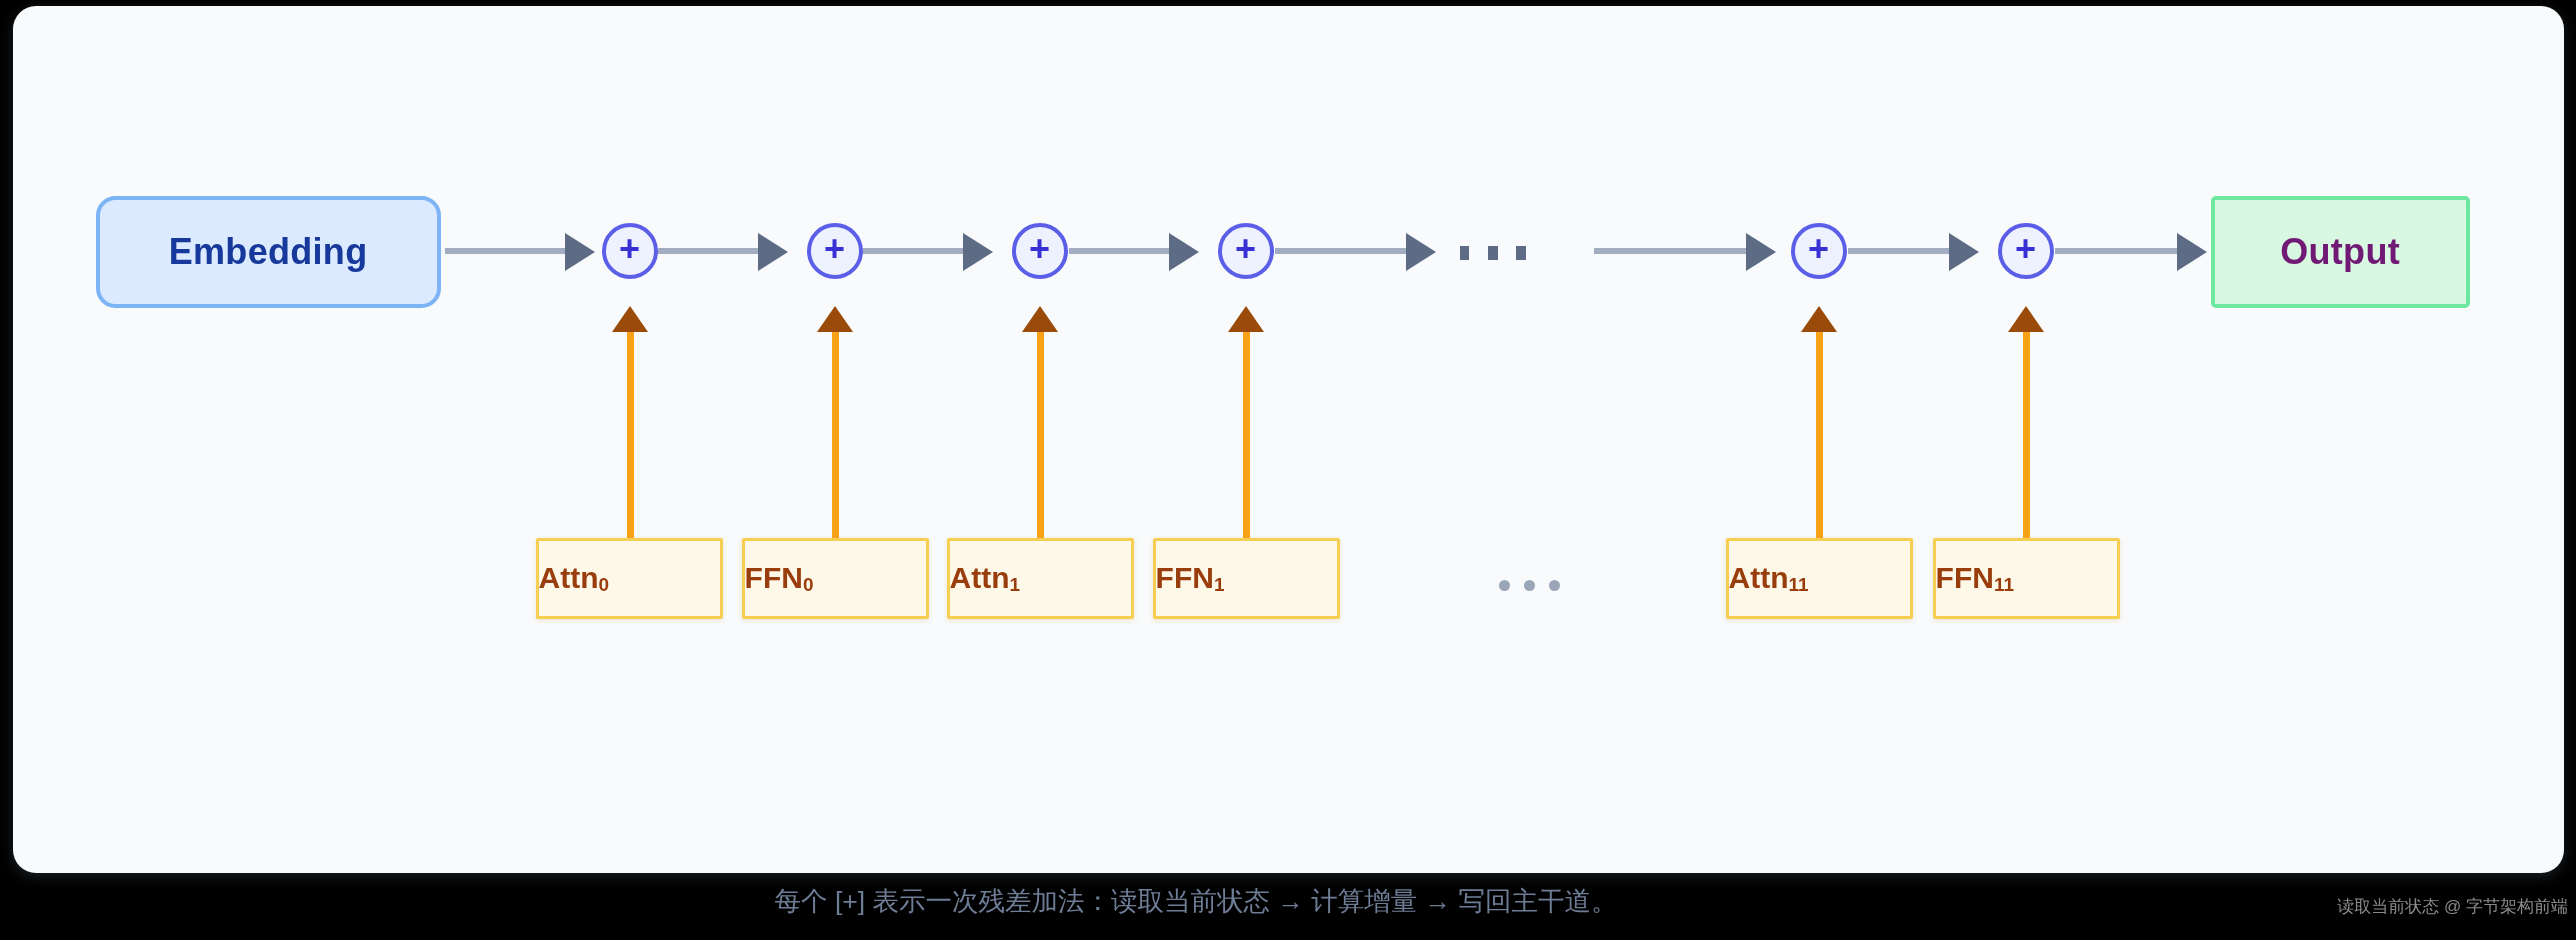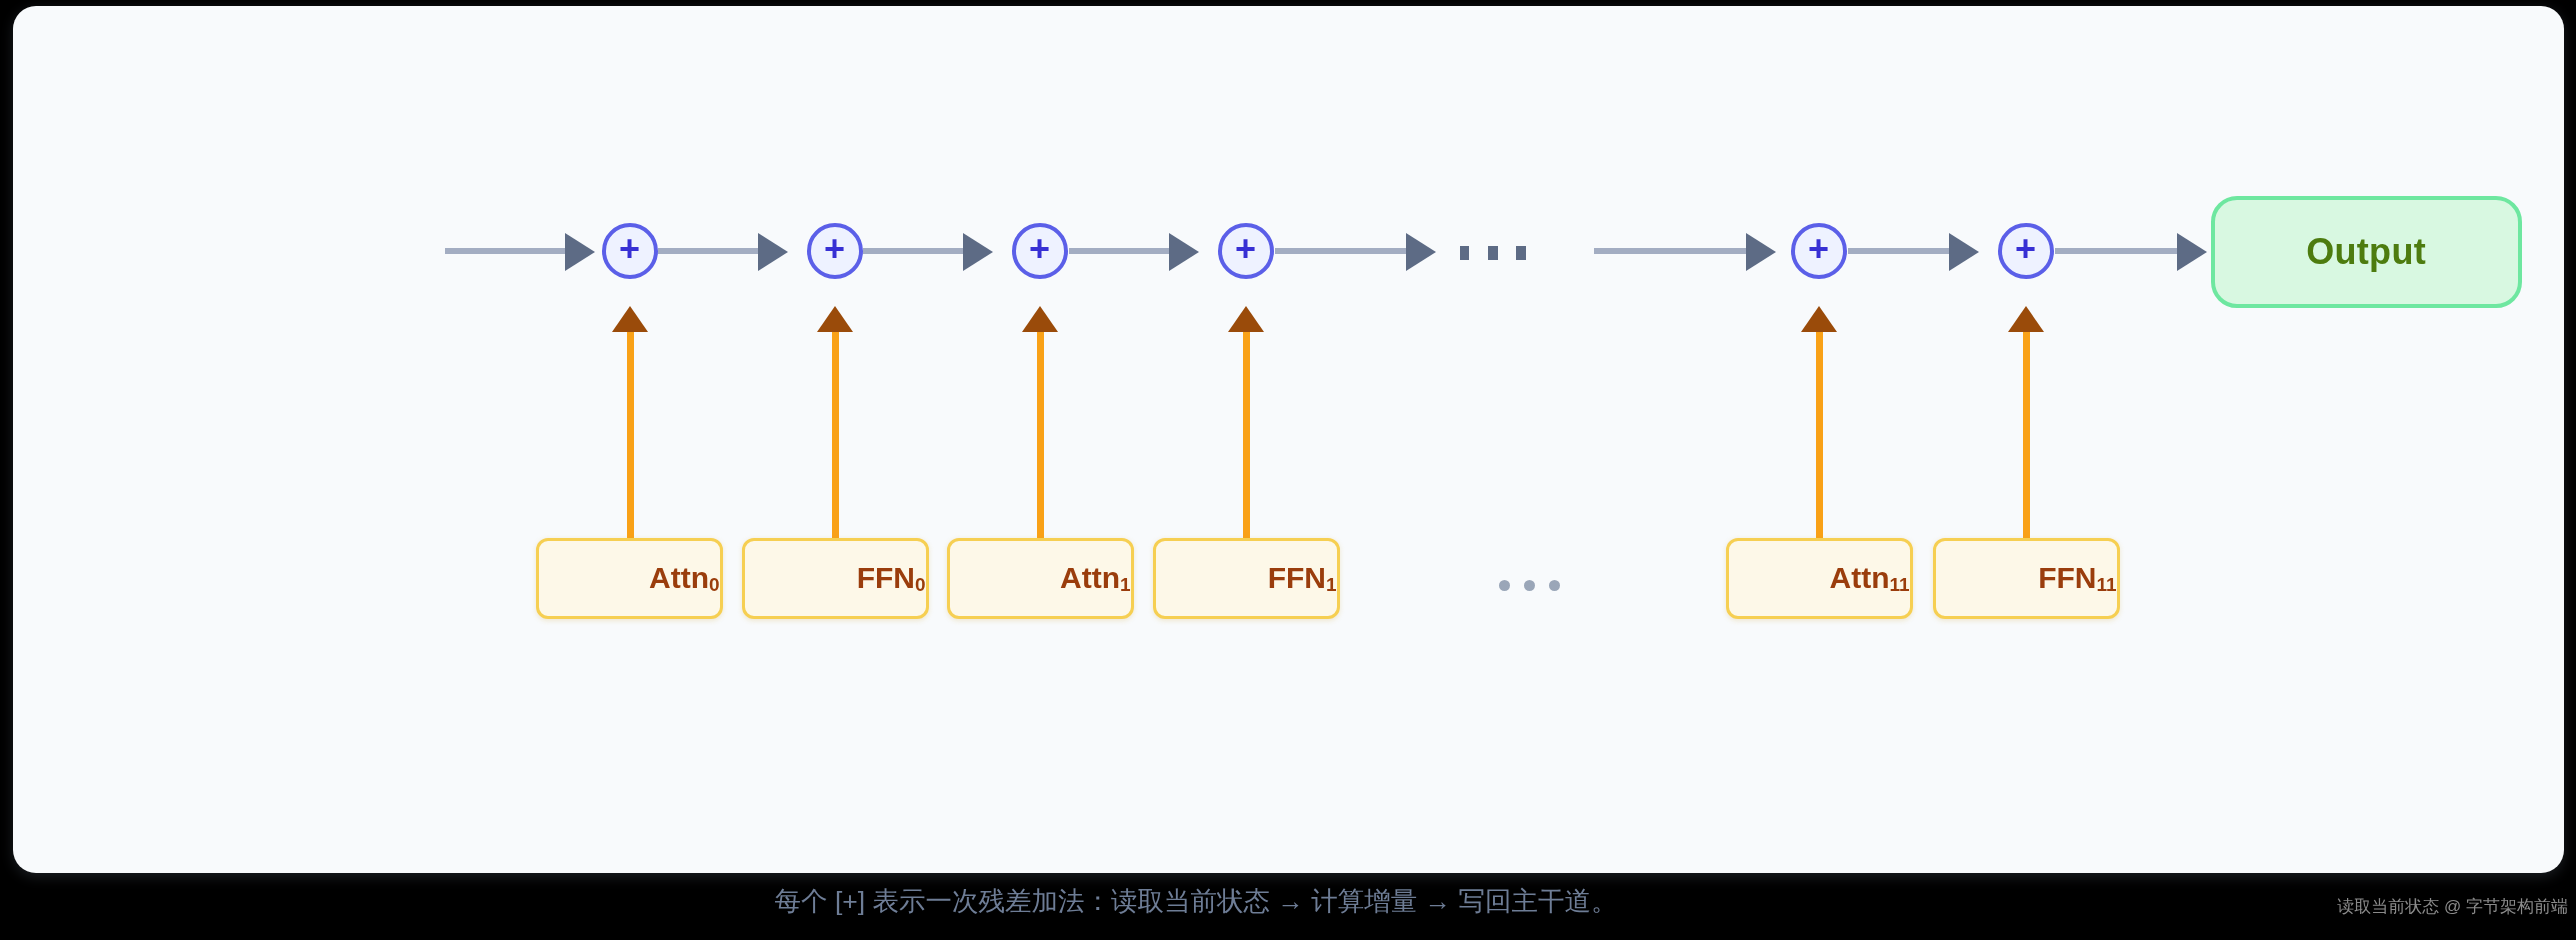--- a/index.html
+++ b/index.html
@@ -21,23 +21,23 @@
     font-weight:bold;letter-spacing:0.3px;
   }
   
   #embedding-box{
     left:83px;top:190px;width:345px;height:112px;
     background:#dbeafe;border:4px solid #7cb4f5;border-radius:19.5px;
     color:#17399b;font-size:36px;
   }
   
   #output-box{
-    left:2198px;top:190px;width:311px;height:112px;
-    background:#d8f8e1;border:4px solid #6ee7a0;border-radius:26px;
-    color:#4d7c0f;font-size:36px;
+    left:2198px;top:190px;width:259px;height:112px;
+    background:#d8f8e1;border:4px solid #6ee7a0;border-radius:5px;
+    color:#701a75;font-size:36px;
   }
   
   .plus-node{
     position:absolute;width:56px;height:56px;border-radius:50%;
     background:#eef2ff;border:4.6px solid #5b5fe8;
     box-sizing:border-box;top:217px;
     display:flex;align-items:center;justify-content:center;
   }
   .plus-node .glyph{
     color:#3730d4;font-size:36px;font-weight:bold;line-height:1;
@@ -48,22 +48,22 @@
     position:absolute;height:6.3px;background:#a3adc2;top:242px;
   }
   .h-arrow{
     position:absolute;top:227px;width:0;height:0;
     border-top:19.5px solid transparent;border-bottom:19.5px solid transparent;
     border-left:30px solid #5d6b85;
   }
   
   .module-box{
     position:absolute;top:532px;height:81px;box-sizing:border-box;
-    background:#fdf8e8;border:3.5px solid #f6cf52;border-radius:12px;
-    display:flex;align-items:center;justify-content:flex-end;
+    background:#fdf8e8;border:3.5px solid #f6cf52;border-radius:2px;
+    display:flex;align-items:center;justify-content:flex-start;
     color:#9a3d0c;font-size:30px;font-weight:bold;
     box-shadow:0 1.7px 5.2px rgba(210,170,60,.22);
   }
   .module-box sub{font-size:19px;line-height:0;position:relative;top:6.3px;}
   
   .v-line{
     position:absolute;width:7px;background:#f9a117;top:323px;height:209px;
   }
   .v-arrow{
     position:absolute;top:300px;width:0;height:0;
@@ -88,20 +88,21 @@
   #watermark{
     position:absolute;right:8px;top:895px;
     color:#b9b9b9;font-size:17px;opacity:.75;white-space:nowrap;
   }
 </style>
 </head>
 <body>
 
 <div id="diagram-card">
 
+  <div class="node-box" id="embedding-box">Embedding</div>
 
   <div class="node-box" id="output-box">Output</div>
 
   <div class="h-line" style="left:432px;width:121px;"></div>
   <div class="h-arrow" style="left:552px;"></div>
 
   <div class="h-line" style="left:645px;width:102px;"></div>
   <div class="h-arrow" style="left:745px;"></div>
 
   <div class="h-line" style="left:850px;width:102px;"></div>

